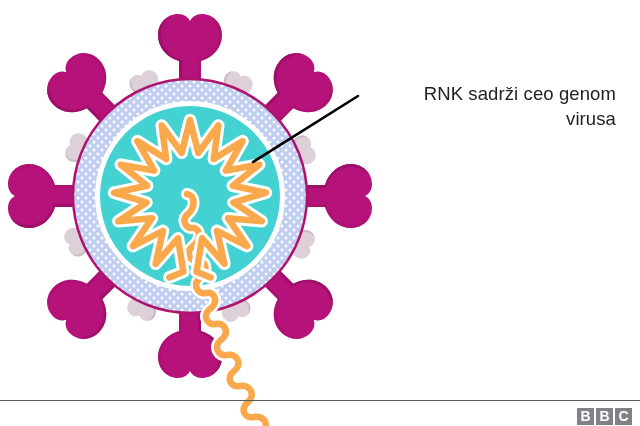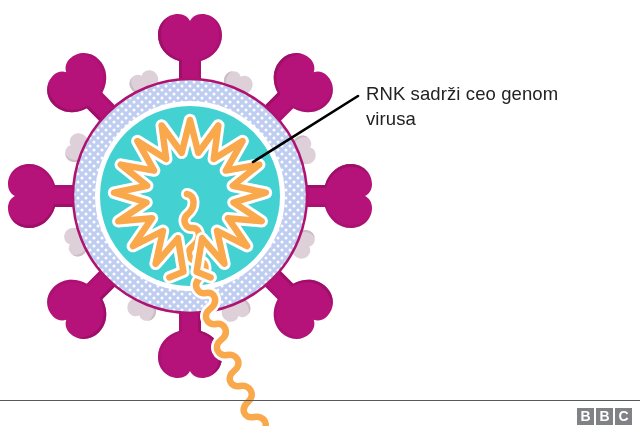--- a/index.html
+++ b/index.html
@@ -16,20 +16,21 @@
   .callout-text{
     position:absolute;
     left:366px;
     top:81px;
     width:250px;
     font-size:18.5px;
     line-height:25px;
     color:#222222;
     letter-spacing:0.1px;
     white-space:pre-line;
+    text-align:right;
   }
 
   .footer-rule{
     position:absolute;
     left:0;
     top:400px;
     width:640px;
     height:1px;
     background:#58595b;
   }

